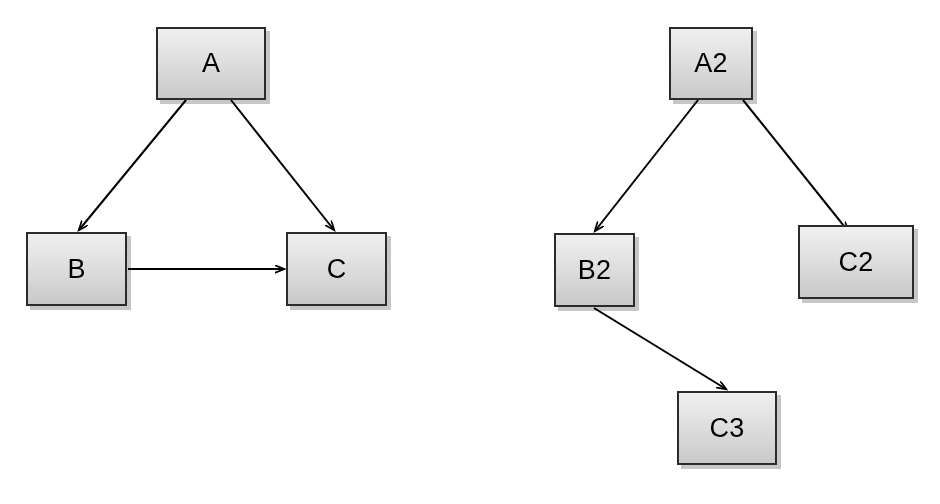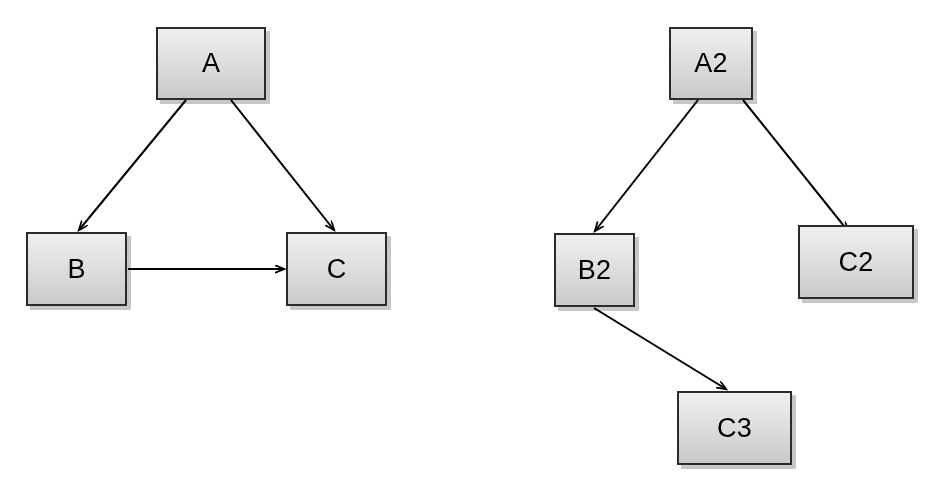--- a/index.html
+++ b/index.html
@@ -79,18 +79,18 @@
       </div>
       <div class="node" style="left: 669px; top: 27px; width: 84px; height: 73px;">
         <span class="node-label">A2</span>
       </div>
       <div class="node" style="left: 542px; top: 233px; width: 81px; height: 74px; margin-left: 12px;">
         <span class="node-label">B2</span>
       </div>
       <div class="node" style="left: 798px; top: 225px; width: 116px; height: 74px;">
         <span class="node-label">C2</span>
       </div>
-      <div class="node" style="left: 677px; top: 391px; width: 115px; height: 74px;">
+      <div class="node" style="left: 677px; top: 391px; width: 100px; height: 74px;">
         <span class="node-label">C3</span>
       </div>
     </div>
 
 </div>
 
 </body></html>

